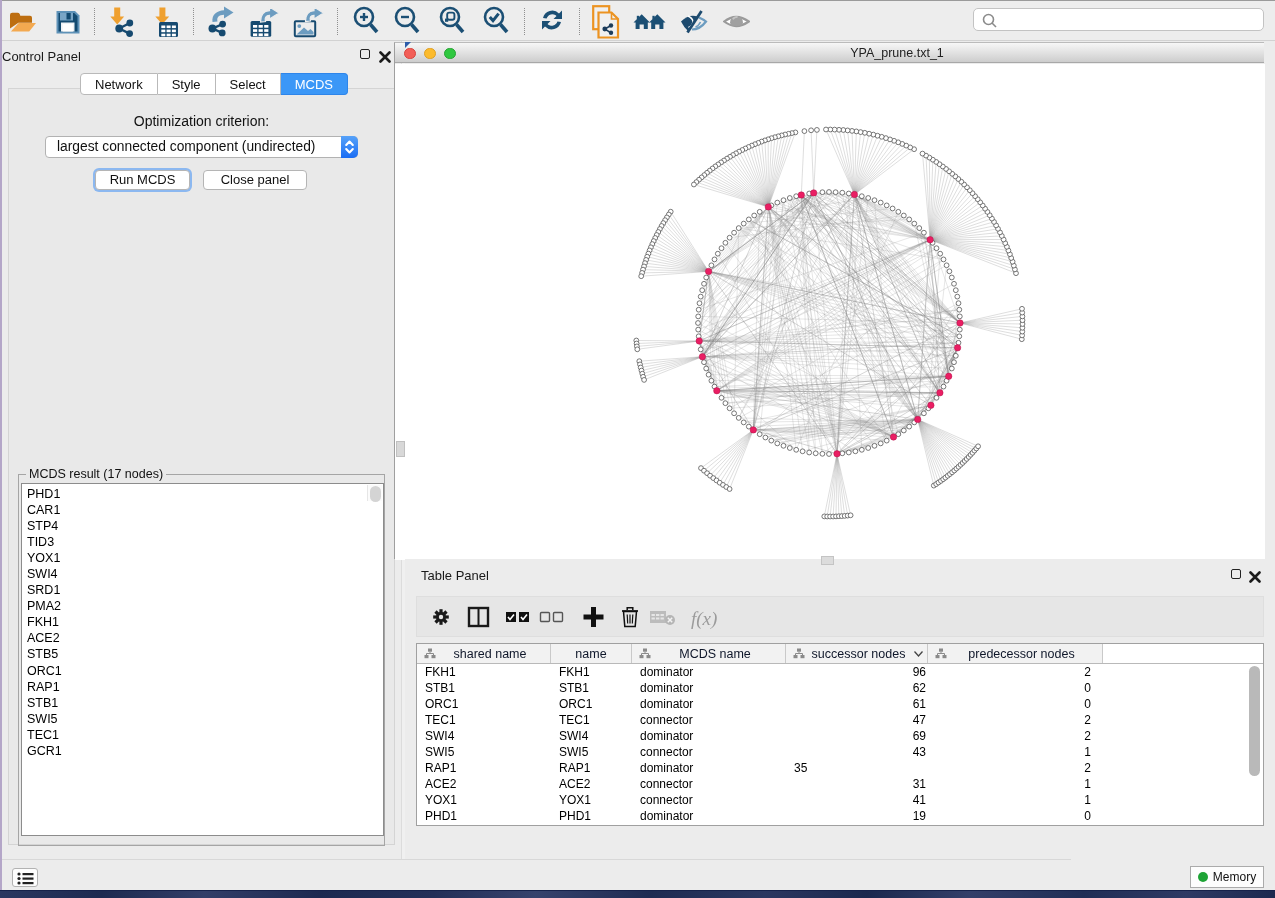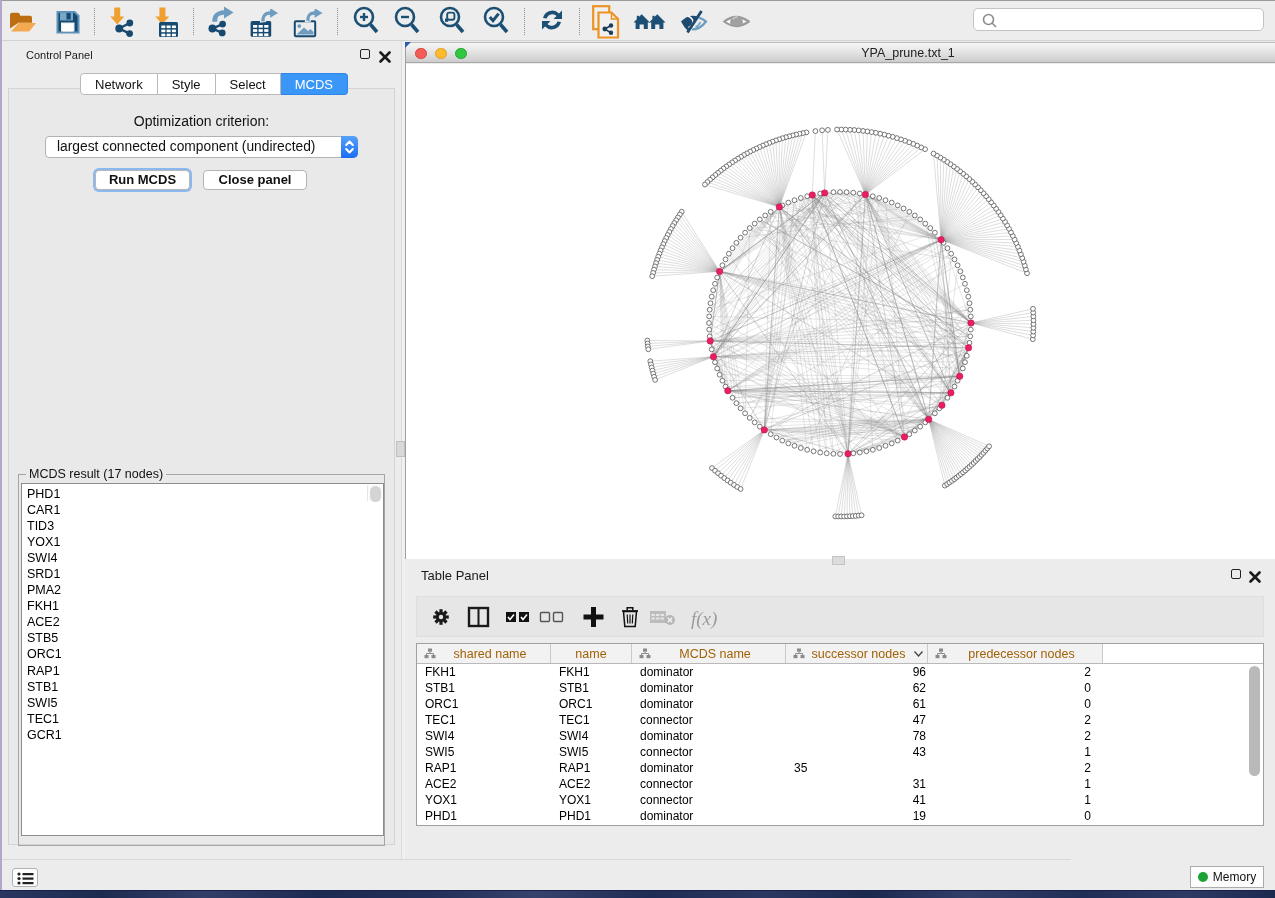--- a/index.html
+++ b/index.html
@@ -7,59 +7,59 @@
 body { font-family:"Liberation Sans", sans-serif; background:#16254d; position:relative; }
 #win { position:absolute; left:0; top:0; width:1275px; height:890px; background:#ececec; }
 #lstrip { position:absolute; left:0; top:0; width:2px; height:890px; background:#b4a6c8; z-index:50; }
 
 #toolbar { position:absolute; left:0; top:0; width:1275px; height:41px; background:#ededed; border-top:1px solid #9a9a9a; border-bottom:1px solid #d2d2d2; }
 .sep { position:absolute; top:7px; height:27px; width:0; border-left:1px dotted #8f8f8f; }
 .ticon { position:absolute; top:4px; }
 #search { position:absolute; left:973px; top:7px; width:291px; height:23px; background:#fff; border:1px solid #c3c3c3; border-radius:5px; }
 
 #cpanel { position:absolute; left:2px; top:41px; width:399px; height:818px; background:#ececec; }
-#cp-title { position:absolute; left:24px; top:8px; font-size:11px; color:#1a1a1a; }
+#cp-title { position:absolute; left:0; top:8px; font-size:13px; color:#1a1a1a; }
 .wbtn { position:absolute; top:9px; color:#111; }
 #cp-tabs { position:absolute; left:78px; top:32px; height:22px; display:flex; font-size:13px; }
 .tab { border:1px solid #b9b9b9; border-left:none; background:#fff; color:#111; display:flex; align-items:center; justify-content:center; padding:0 14px; height:22px; white-space:nowrap; }
 .tab.first { border-left:1px solid #b9b9b9; border-radius:4px 0 0 4px; }
 .tab.last { border-radius:0 4px 4px 0; }
 .tab.sel { background:#3b97f7; border-color:#2e85ea; color:#fff; }
 .tab.gsel { background:linear-gradient(#5caafa,#2a7de9); border-color:#2e85ea; color:#fff; }
 #cp-body { position:absolute; left:6px; top:47px; width:387px; height:757px; background:#e9e9e9; border:1px solid #d4d4d4; }
 #optlabel { position:absolute; left:0; top:72px; width:100%; text-align:center; font-size:14px; color:#111; }
 #dropdown { position:absolute; left:43px; top:95px; width:313px; height:22px; background:#fff; border:1px solid #b2b2b2; border-radius:4px; font-size:13.8px; color:#111; line-height:20px; padding-left:11px; }
 #dropstep { position:absolute; right:-1px; top:-1px; width:17px; height:22px; border-radius:0 5px 5px 0; background:linear-gradient(#56a2f9,#1a6df4); }
-.btn { position:absolute; height:20px; background:#fff; border:1px solid #b5b5b5; border-radius:4px; font-size:13px; color:#111; text-align:center; line-height:18px;font-weight:bold; }
+.btn { position:absolute; height:20px; background:#fff; border:1px solid #b5b5b5; border-radius:4px; font-size:13px; color:#111; text-align:center; line-height:18px; }
 #runbtn { left:93px; top:129px; width:95px; box-shadow:0 0 0 2px #8cb8f0; }
 #closebtn { left:201px; top:129px; width:104px; }
 #fieldset { position:absolute; left:16px; top:433px; width:367px; height:372px; border:1px solid #a5a5a5; }
 #fslabel { position:absolute; left:7px; top:-8px; background:#e9e9e9; padding:0 3px; font-size:12.5px; color:#111; }
 #mlist { position:absolute; left:2px; top:8px; width:363px; height:353px; background:#fff; border:1px solid #8c8c8c; font-size:12.5px; color:#000; }
 #mlist div { height:16.06px; line-height:16.06px; padding-left:5px; }
 #mlist { padding-top:2px; }
 #mtrack { position:absolute; right:1px; top:1px; width:15px; height:350px; background:#fbfbfb; border-left:1px solid #e6e6e6; }
 #mthumb { position:absolute; left:2px; top:1px; width:11px; height:72px; background:#d4d4d4; border-radius:6px; }
 
 #vsplit { position:absolute; left:401px; top:41px; width:4px; height:818px; background:#f0f0f0; border-left:1px solid #dcdcdc; }
 #vhandle { position:absolute; left:396px; top:441px; width:9px; height:16px; background:#d8d8d8; border:1px solid #c0c0c0; z-index:5; }
 
-#netwin { position:absolute; left:405px; top:42px; width:870px; height:517px; border-left:1px solid #9f9f9f; border-top:1px solid #bbb; }
+#netwin { position:absolute; left:394px; top:42px; width:870px; height:517px; border-left:1px solid #9f9f9f; border-top:1px solid #bbb; }
 #nettitle { position:absolute; left:0; top:0; width:100%; height:20px; background:linear-gradient(#f7f7f7,#cdcdcd); border-bottom:1px solid #a8a8a8; }
 .tlight { position:absolute; top:4.5px; width:11.5px; height:11.5px; border-radius:50%; }
 #netname { position:absolute; left:502px; transform:translateX(-50%); top:3px; font-size:12.5px; color:#222; }
 #netcanvas { position:absolute; left:0; top:21px; width:870px; height:496px; background:#fff; }
 #hhandle { position:absolute; left:426px; top:513px; width:13px; height:9px; background:#dcdcdc; border:1px solid #c4c4c4; z-index:5; }
 
 #tpanel { position:absolute; left:405px; top:559px; width:870px; height:300px; background:#ececec; }
 #tp-title { position:absolute; left:16px; top:9px; font-size:13px; color:#1a1a1a; }
 #tp-toolbar { position:absolute; left:11px; top:37px; width:848px; height:41px; background:#e6e6e6; border:1px solid #dedede; }
 #ttable { position:absolute; left:11px; top:84px; width:848px; height:183px; background:#fff; border:1px solid #a0a0a0; font-size:12px; }
 .hrow { display:flex; height:20px; border-bottom:1px solid #b9b9b9; }
-.hcell { background:#f2f2f2; border-right:1px solid #c9c9c9; display:flex; align-items:center; font-size:12.5px; color:#a16207; }
+.hcell { background:#f2f2f2; border-right:1px solid #c9c9c9; display:flex; align-items:center; font-size:12.5px; color:#0f172a; }
 .trow { display:flex; height:16px; line-height:16px; color:#000; }
 .tcell { padding:0 8px; white-space:nowrap; }
 #tscroll { position:absolute; right:2px; top:22px; width:13px; height:158px; }
 #tthumb { position:absolute; left:1px; top:0px; width:11px; height:110px; background:#b9b9b9; border-radius:6px; }
 #tp-tabs { position:absolute; left:255px; top:273px; height:23px; display:flex; font-size:13px; }
 
 #statusbar { position:absolute; left:0; top:859px; width:1071px; height:31px; background:#ececec; border-top:1px solid #d8d8d8; }
 #hambtn { position:absolute; left:12px; top:8px; width:26px; height:19px; background:#fdfdfd; border:1px solid #b2b2b2; border-radius:3px; }
 #membtn { position:absolute; left:1190px; top:6px; width:74px; height:22px; background:#fdfdfd; border:1px solid #ababab; font-size:12px; color:#111; display:flex; align-items:center; justify-content:center; gap:5px; }
 #wall { position:absolute; left:0; top:890px; width:1275px; height:8px; border-top:1px solid #16224a; background:linear-gradient(90deg,#2a3760 0%,#1d2a50 8%,#323e68 16%,#1c2950 25%,#232f58 34%,#36426c 42%,#1e2b52 51%,#2b3760 60%,#1b284e 68%,#333f69 76%,#202d55 85%,#2e3a64 93%,#1c294f 100%); }
@@ -240,20 +240,21 @@
           </g>
         </svg>
       </div></div>
   <div class="btn" id="runbtn">Run MCDS</div>
   <div class="btn" id="closebtn">Close panel</div>
   <div id="fieldset">
     <div id="fslabel">MCDS result (17 nodes)</div>
     <div id="mlist">
       <div>PHD1</div>
         <div>CAR1</div>
+        <div>STP4</div>
         <div>TID3</div>
         <div>YOX1</div>
         <div>SWI4</div>
         <div>SRD1</div>
         <div>PMA2</div>
         <div>FKH1</div>
         <div>ACE2</div>
         <div>STB5</div>
         <div>ORC1</div>
         <div>RAP1</div>
@@ -1323,21 +1324,21 @@
         <div class="tcell" style="width:134px">TEC1</div>
         <div class="tcell" style="width:81px">TEC1</div>
         <div class="tcell" style="width:154px">connector</div>
         <div class="tcell" style="width:142px;text-align:right;padding-right:2px">47</div>
         <div class="tcell" style="width:175px;text-align:right;padding-right:12px">2</div>
       </div>
       <div class="trow">
         <div class="tcell" style="width:134px">SWI4</div>
         <div class="tcell" style="width:81px">SWI4</div>
         <div class="tcell" style="width:154px">dominator</div>
-        <div class="tcell" style="width:142px;text-align:right;padding-right:2px">78</div>
+        <div class="tcell" style="width:142px;text-align:right;padding-right:2px">69</div>
         <div class="tcell" style="width:175px;text-align:right;padding-right:12px">2</div>
       </div>
       <div class="trow">
         <div class="tcell" style="width:134px">SWI5</div>
         <div class="tcell" style="width:81px">SWI5</div>
         <div class="tcell" style="width:154px">connector</div>
         <div class="tcell" style="width:142px;text-align:right;padding-right:2px">43</div>
         <div class="tcell" style="width:175px;text-align:right;padding-right:12px">1</div>
       </div>
       <div class="trow">

